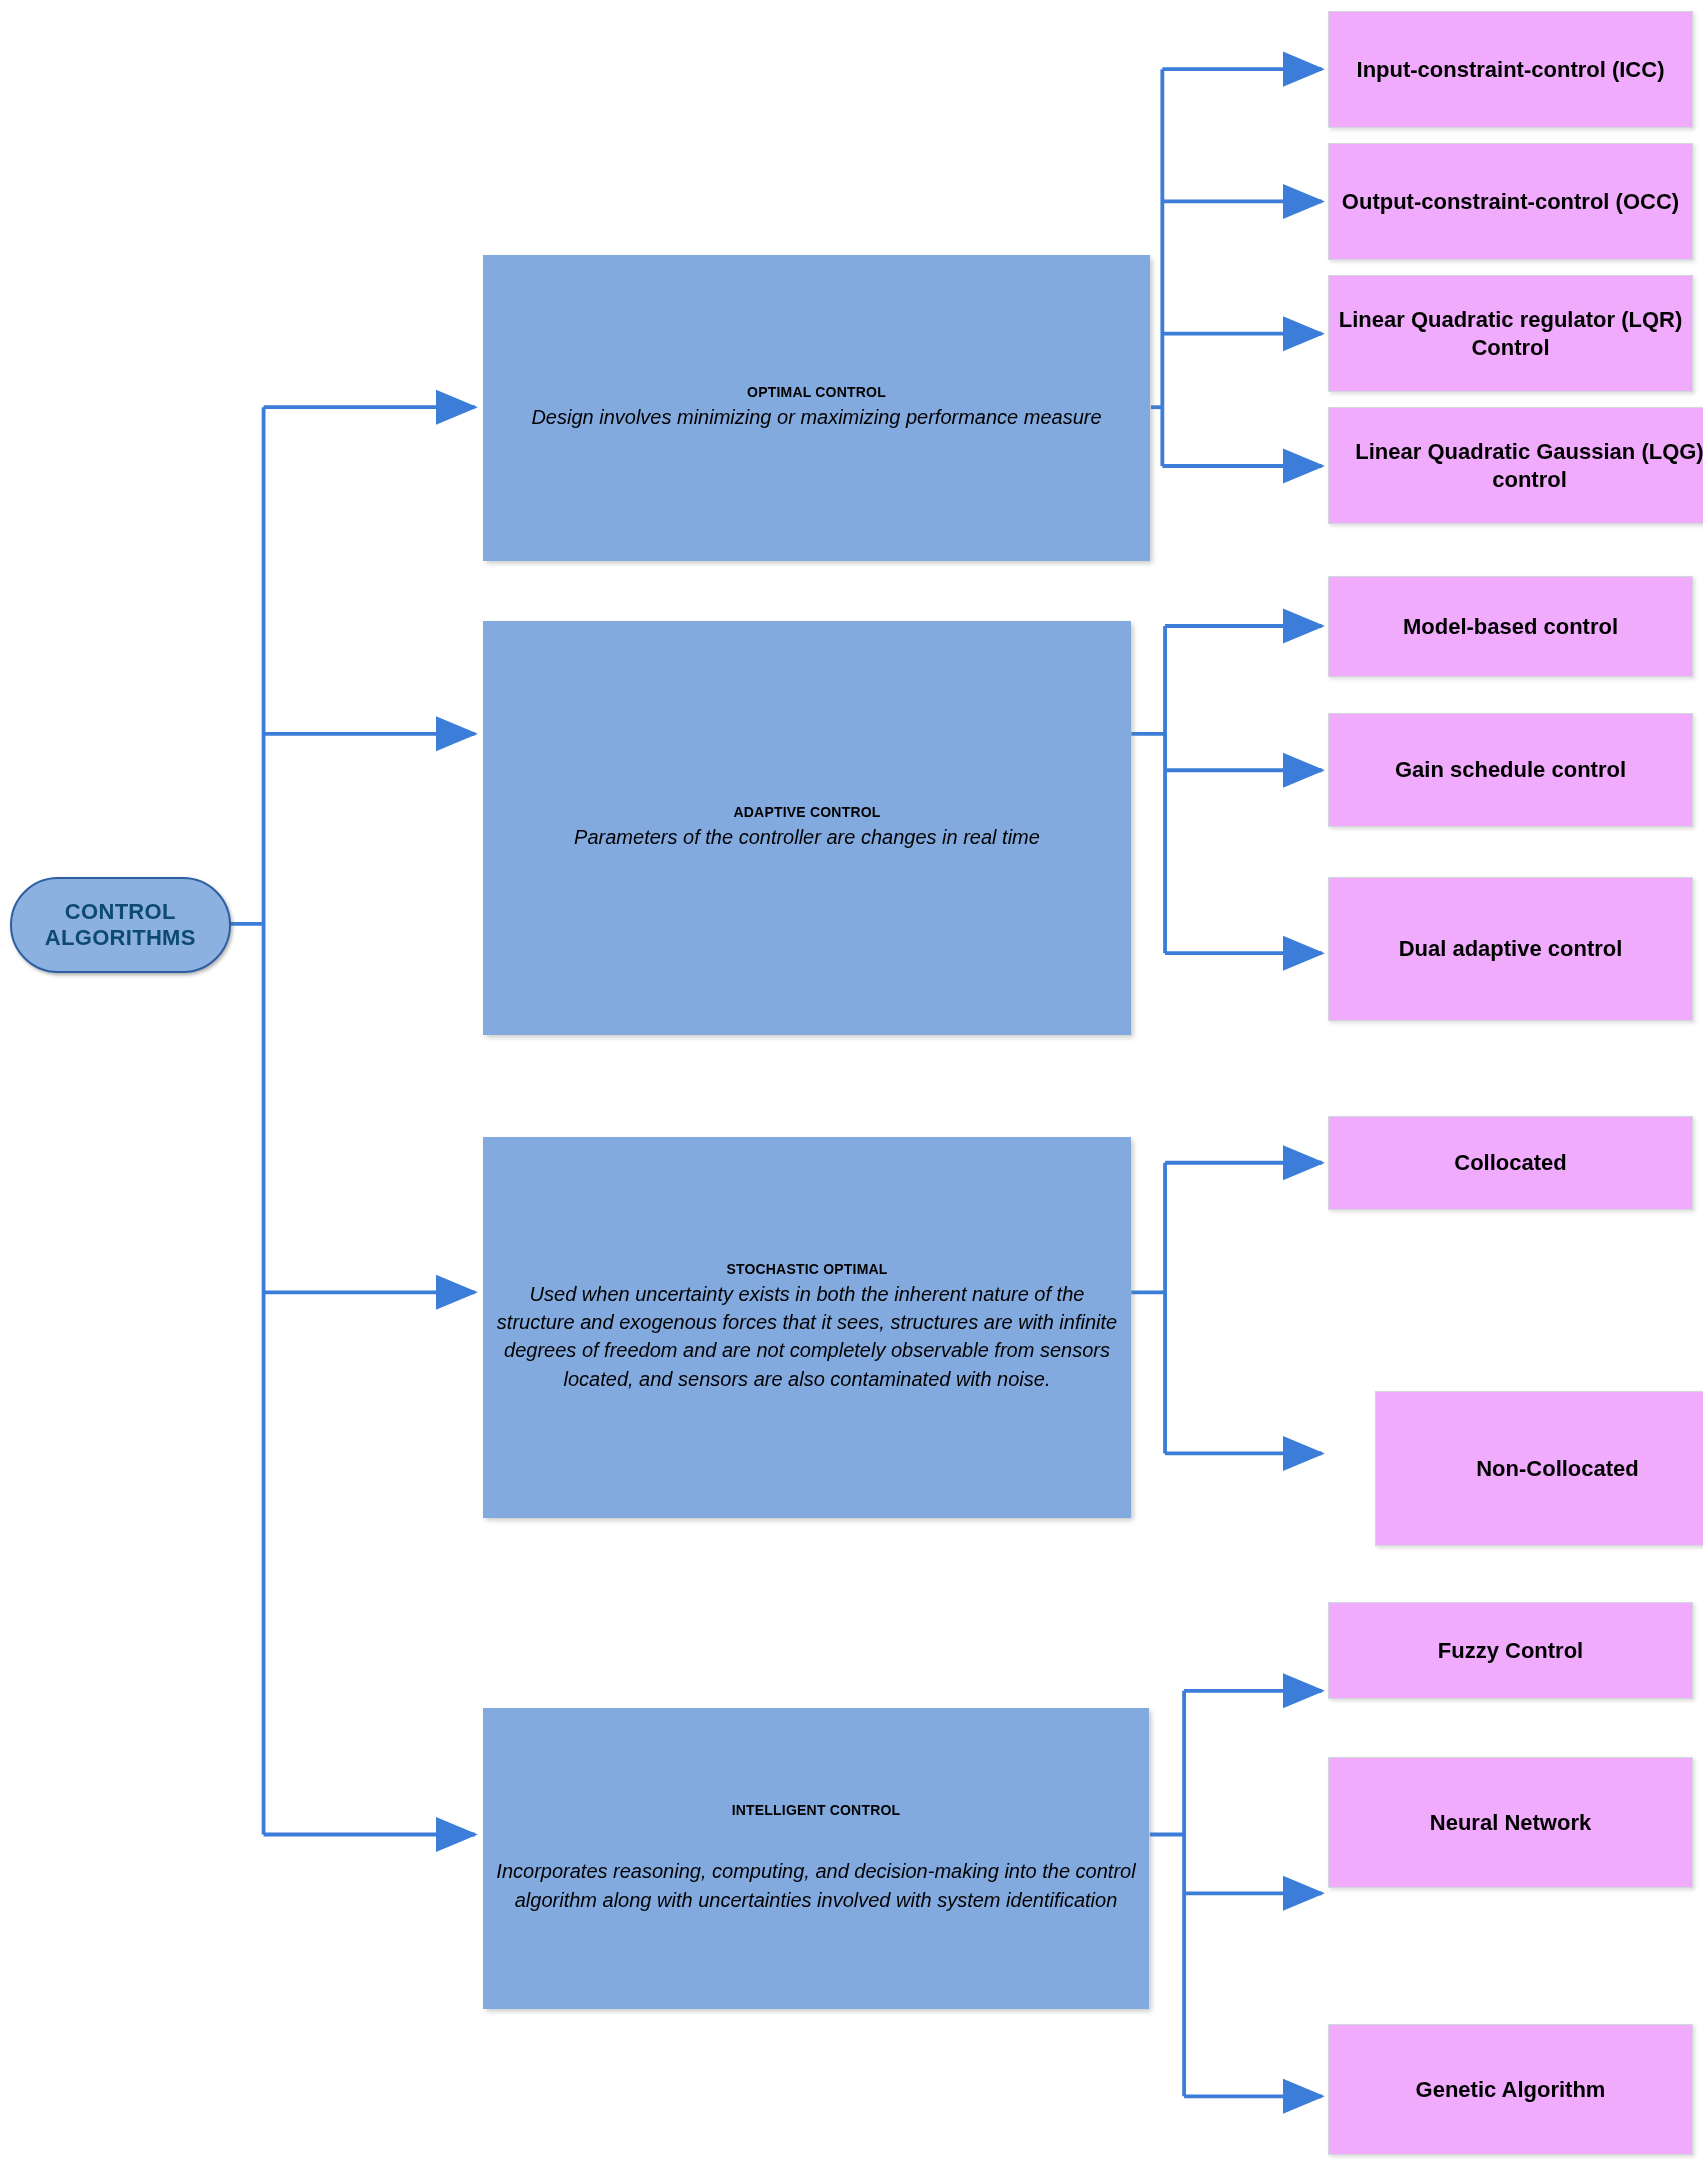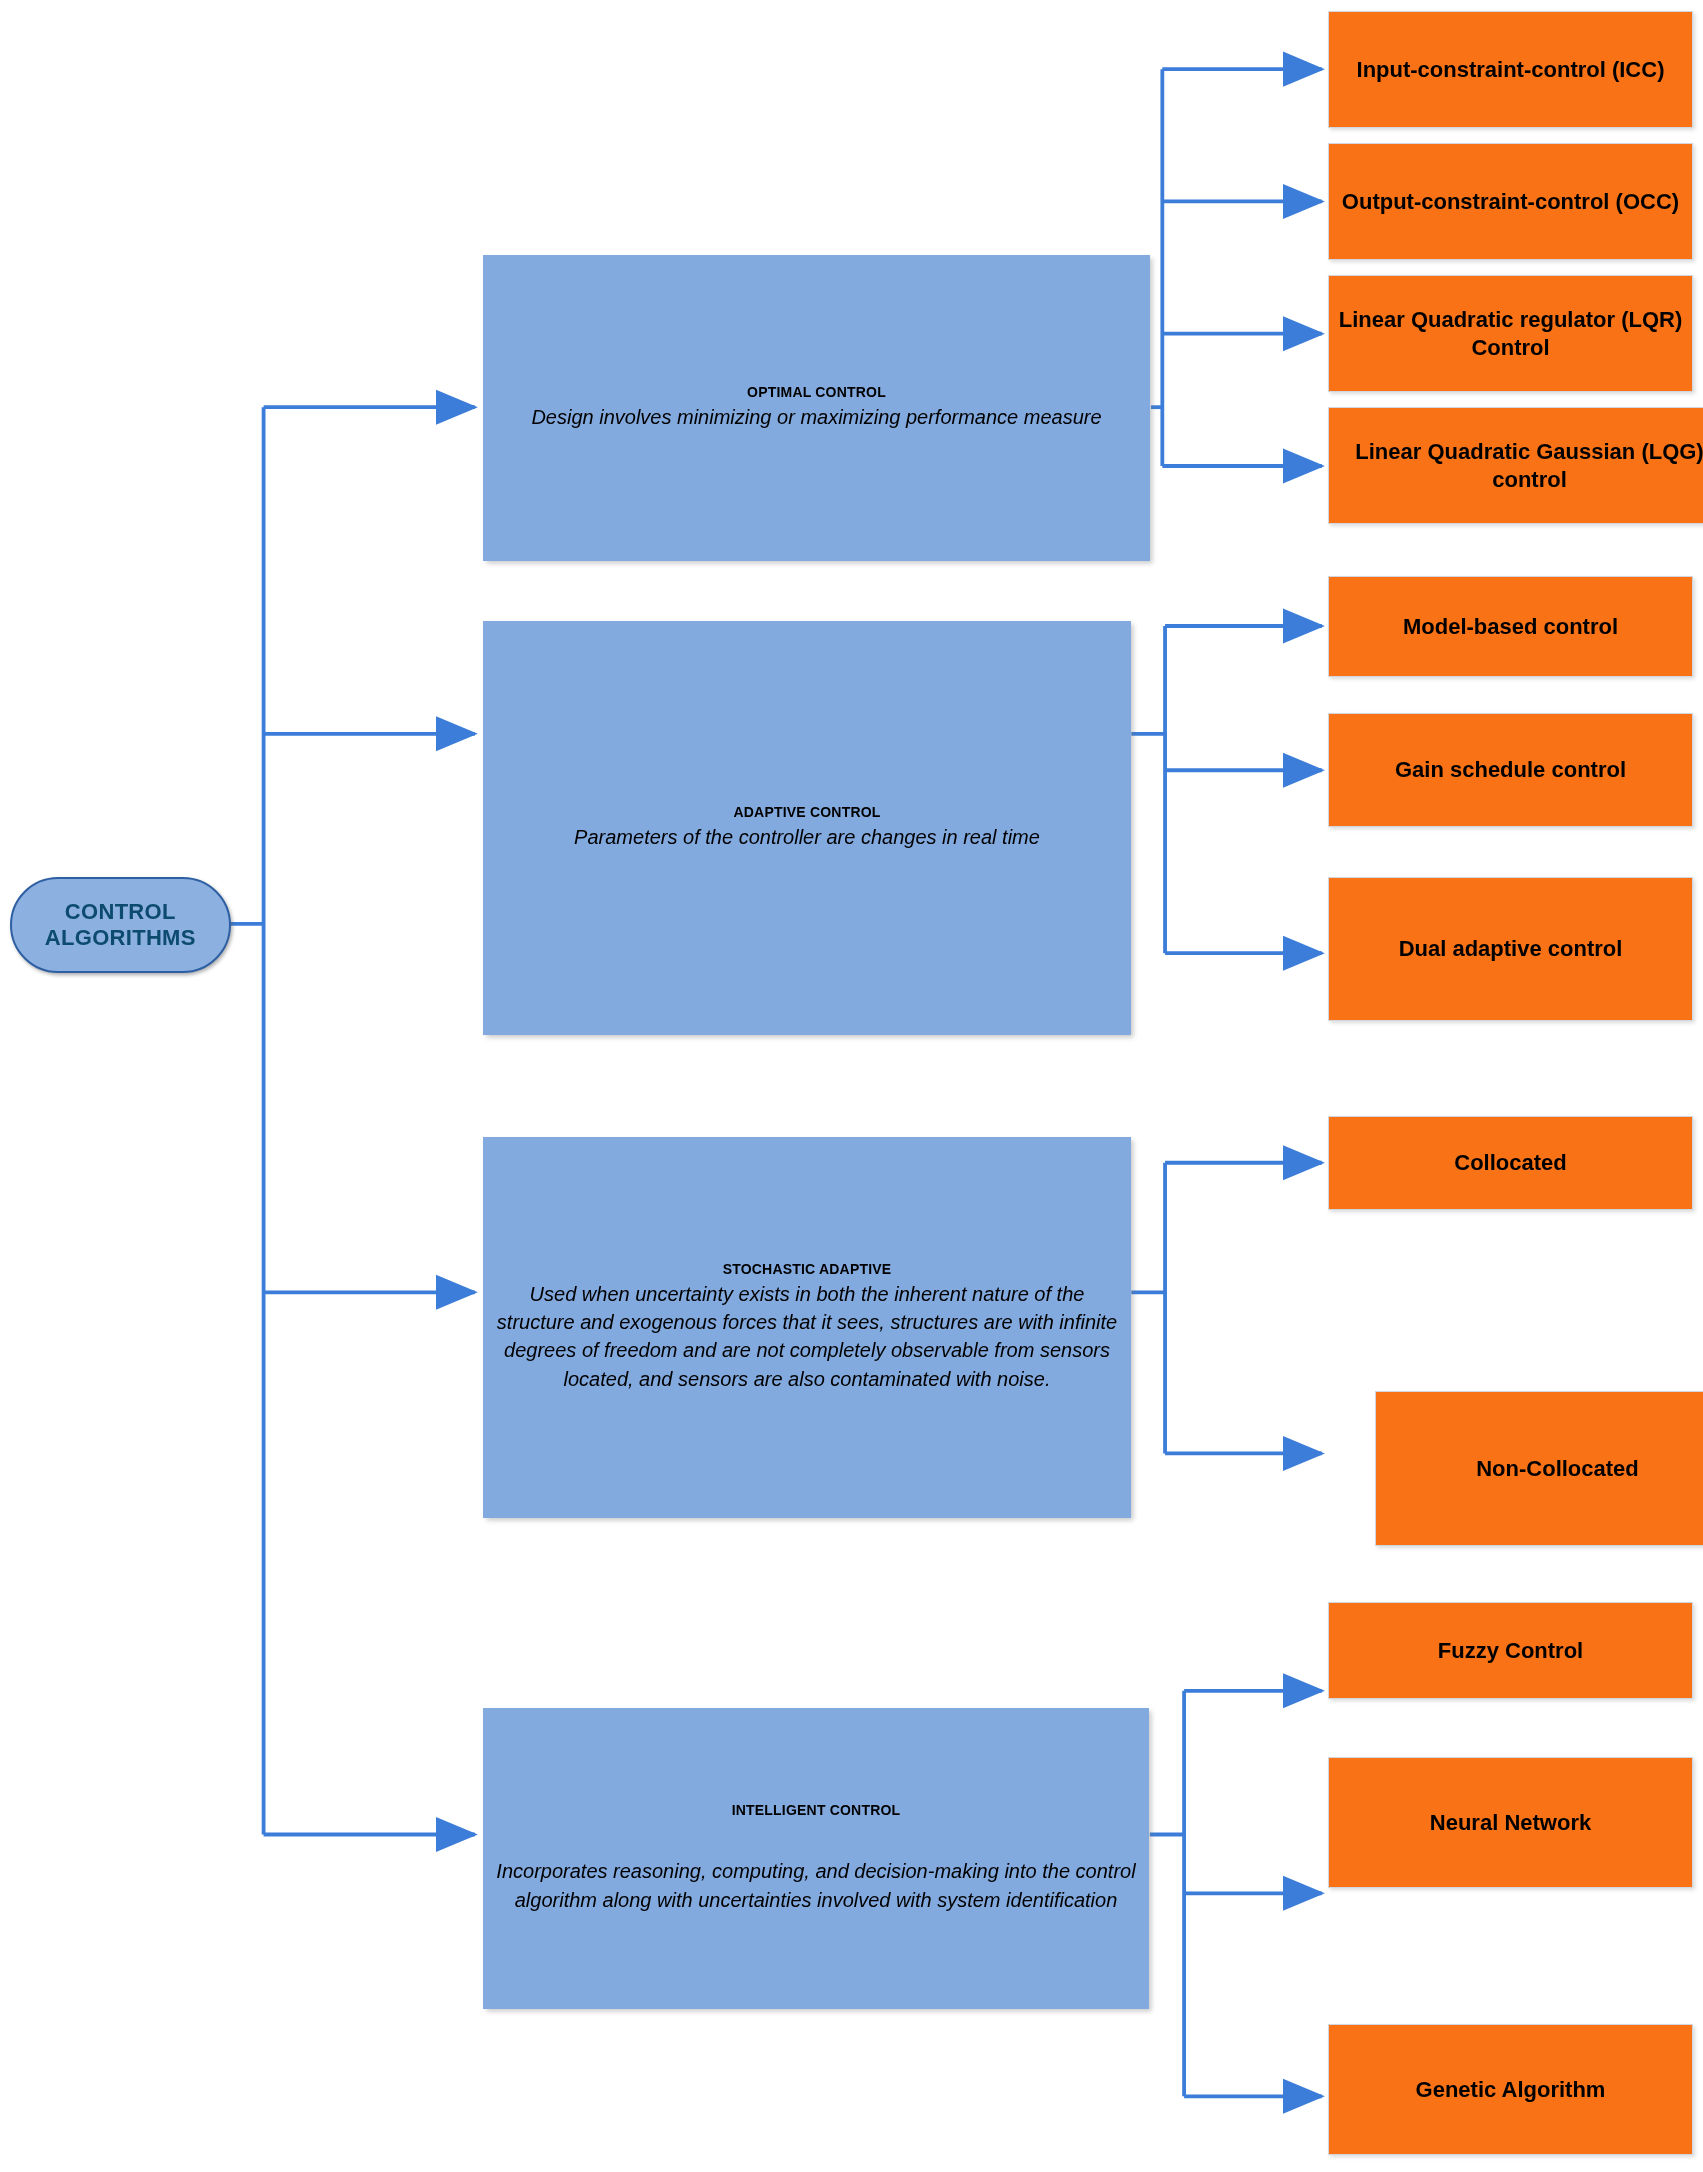--- a/index.html
+++ b/index.html
@@ -68,21 +68,21 @@
     max-width:615px;
   }
 
   
   .leaf-box{
     position:absolute;
     display:flex;
     align-items:center;
     justify-content:center;
     text-align:center;
-    background:#f97316;
+    background:#f0abfc;
     border:1.1px solid #d2d6dd;
     box-shadow:1.6px 2.2px 3.8px rgba(150,150,150,0.33);
     color:#000000;
     font-weight:bold;
     font-size:22px;
     line-height:1.25;
     box-sizing:border-box;
     padding:0 8.7px;
   }
 </style>
@@ -145,21 +145,21 @@
     <div class="cat-title">OPTIMAL CONTROL</div>
     <div class="cat-desc" style="max-width:607px;">Design involves minimizing or maximizing performance measure</div>
   </div>
 
   <div class="cat-box" style="left:483px; top:621px; width:648px; height:414px;">
     <div class="cat-title">ADAPTIVE CONTROL</div>
     <div class="cat-desc" style="max-width:626px;">Parameters of the controller are changes in real time</div>
   </div>
 
   <div class="cat-box" style="left:483px; top:1137px; width:648px; height:381px;">
-    <div class="cat-title">STOCHASTIC ADAPTIVE</div>
+    <div class="cat-title">STOCHASTIC OPTIMAL</div>
     <div class="cat-desc" style="max-width:621px;">Used when uncertainty exists in both the inherent nature of the structure and exogenous forces that it sees, structures are with infinite degrees of freedom and are not completely observable from sensors located, and sensors are also contaminated with noise.</div>
   </div>
 
   <div class="cat-box" style="left:483px; top:1708px; width:666px; height:301px;">
     <div class="cat-title">INTELLIGENT CONTROL</div>
     <div class="cat-desc" style="max-width:645px;margin-top:37px;">Incorporates reasoning, computing, and decision-making into the control algorithm along with uncertainties involved with system identification</div>
   </div>
 
   <div class="leaf-box" style="left:1328px; top:11px; width:365px; height:117px;">
     <span>Input-constraint-control (ICC)</span>

